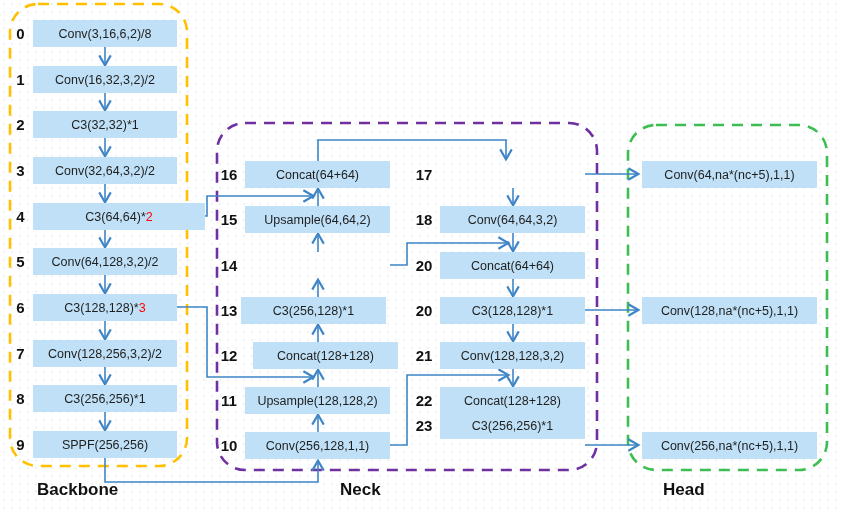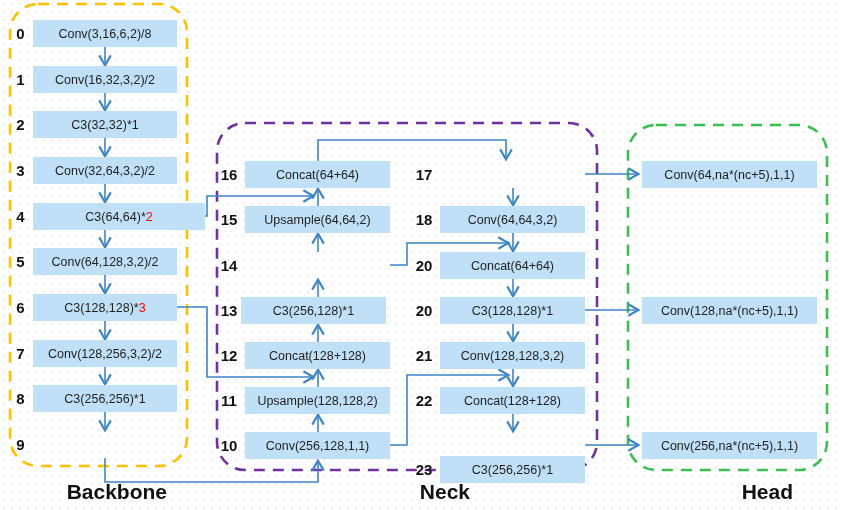--- a/index.html
+++ b/index.html
@@ -21,22 +21,22 @@
     display:inline-block; text-align:center; font-weight:bold; font-size:15px;
     color:var(--number); flex:0 0 auto;
   }
   .box{
     height:27px; display:flex; align-items:center; justify-content:center;
     background:var(--box-fill); color:var(--text); font-size:12.5px;
     white-space:nowrap; flex:0 0 auto;
   }
   .hl{color:var(--highlight);}
   .seclabel{
-    position:absolute; z-index:2; width:130px; text-align:right;
-    font-weight:bold; font-size:21px; color:#111;
+    position:absolute; z-index:2; width:130px; text-align:left;
+    font-weight:bold; font-size:17px; color:#111;
   }
   polyline, rect.region{fill:none;}
   polyline{stroke:var(--line); stroke-width:1.6;}
   #ah path{stroke:var(--line);}
   rect.region{stroke-width:2.6; stroke-dasharray:11 8;}
 </style>
 </head>
 <body>
 
 <div id="stage">
@@ -145,20 +145,24 @@
     </div>
   <div class="node" style="left:8px;top:385px">
       <span class="num" style="width:25px">8</span>
       <div class="box" style="width:144px">
         <span>C3(256,256)*1</span>
         <span class="hl"></span>
       </div>
     </div>
   <div class="node" style="left:8px;top:431px">
       <span class="num" style="width:25px">9</span>
+      <div class="box" style="width:144px">
+        <span>SPPF(256,256)</span>
+        <span class="hl"></span>
+      </div>
     </div>
 
   <div class="node" style="left:217px;top:161px">
       <span class="num" style="width:24px;margin-right:4px">16</span>
       <div class="box" style="width:145px">
         <span>Concat(64+64)</span>
       </div>
     </div>
   <div class="node" style="left:217px;top:206px">
       <span class="num" style="width:24px;margin-right:4px">15</span>
@@ -169,21 +173,21 @@
   <div class="node" style="left:217px;top:252px">
       <span class="num" style="width:24px;margin-right:4px">14</span>
     </div>
   <div class="node" style="left:217px;top:297px">
       <span class="num" style="width:24px;">13</span>
       <div class="box" style="width:145px">
         <span>C3(256,128)*1</span>
       </div>
     </div>
   <div class="node" style="left:217px;top:342px">
-      <span class="num" style="width:24px;margin-right:4px">12</span>
+      <span class="num" style="width:24px;margin-right:12px">12</span>
       <div class="box" style="width:145px">
         <span>Concat(128+128)</span>
       </div>
     </div>
   <div class="node" style="left:217px;top:387px">
       <span class="num" style="width:24px;margin-right:4px">11</span>
       <div class="box" style="width:145px">
         <span>Upsample(128,128,2)</span>
       </div>
     </div>
@@ -220,21 +224,21 @@
       <div class="box" style="width:145px">
         <span>Conv(128,128,3,2)</span>
       </div>
     </div>
   <div class="node" style="left:412px;top:387px">
       <span class="num" style="width:24px;margin-right:4px">22</span>
       <div class="box" style="width:145px">
         <span>Concat(128+128)</span>
       </div>
     </div>
-  <div class="node" style="left:412px;top:456px">
+  <div class="node" style="left:412px;top:412px">
       <span class="num" style="width:24px;margin-right:4px">23</span>
       <div class="box" style="width:145px">
         <span>C3(256,256)*1</span>
       </div>
     </div>
 
   <div class="node" style="left:642px;top:161px">
       <div class="box" style="width:175px">
         <span>Conv(64,na*(nc+5),1,1)</span>
       </div>

